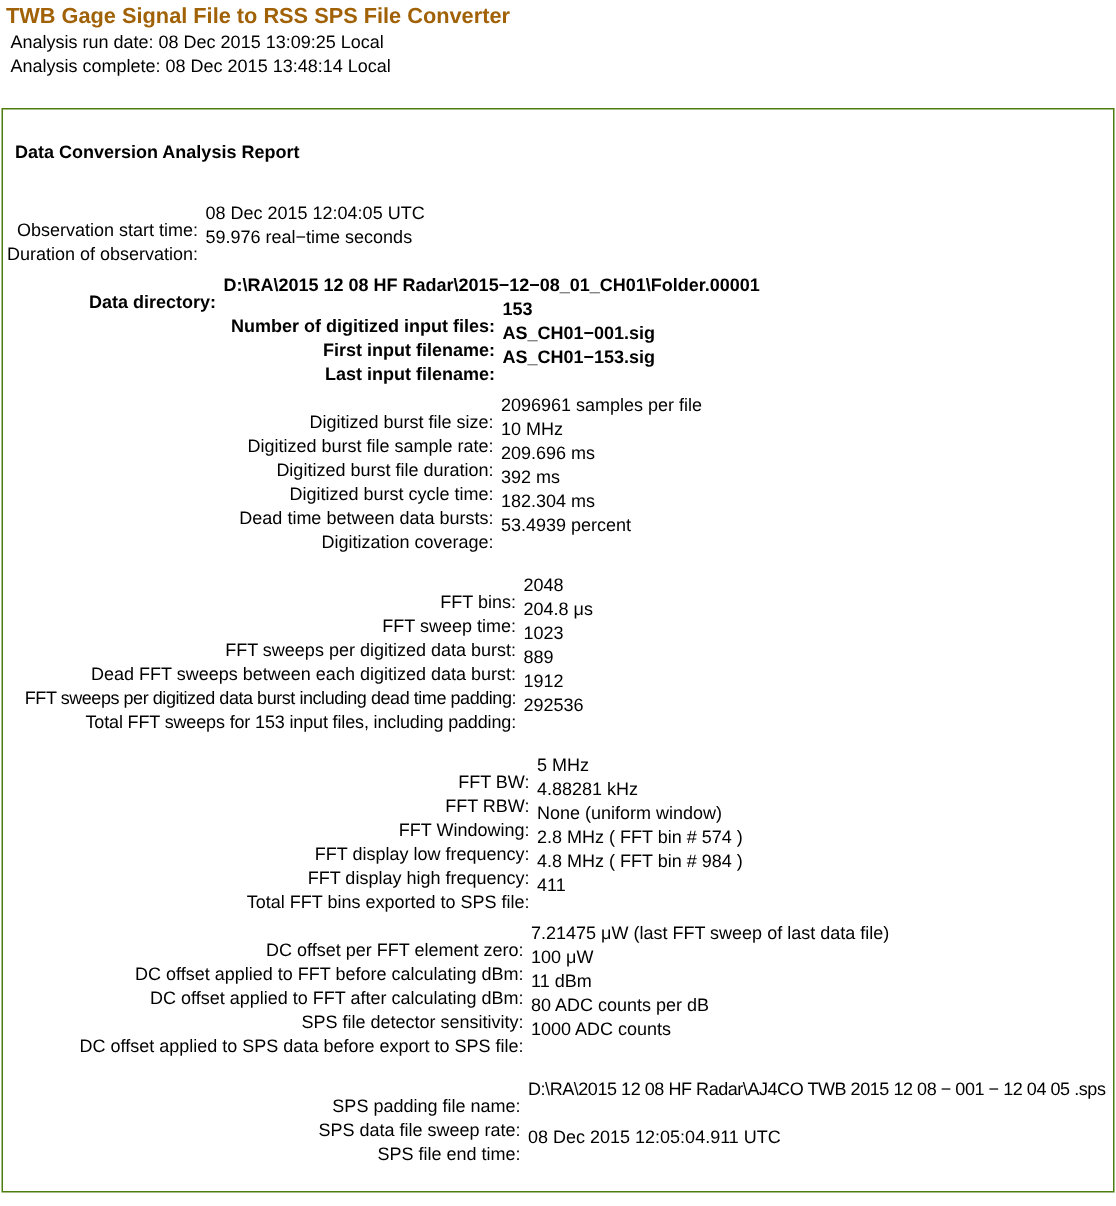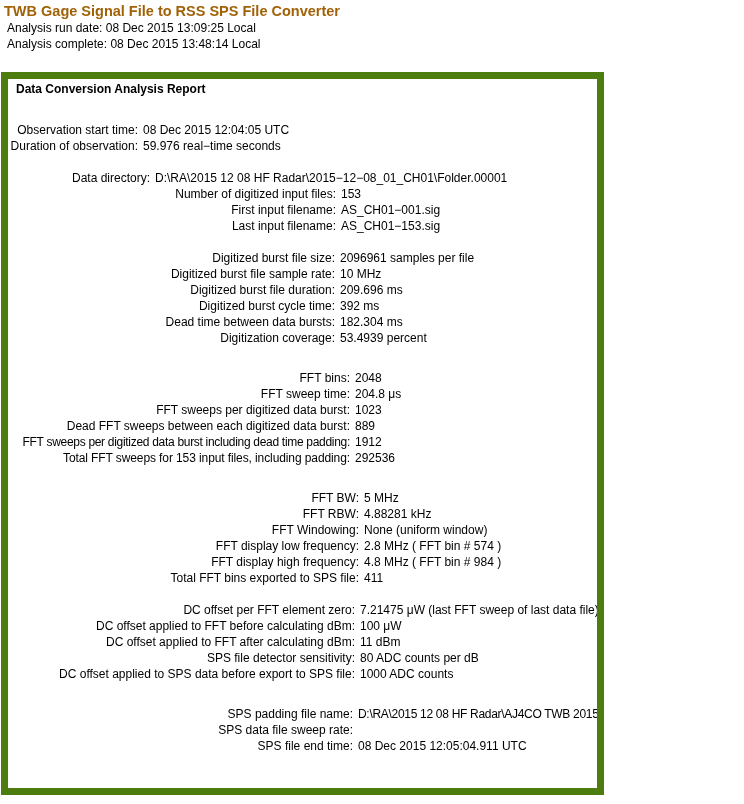--- a/index.html
+++ b/index.html
@@ -12,42 +12,42 @@
   .header{padding:2px 0 0 4px;}
   .app-title{
     font-size:14.5px;font-weight:bold;color:#a16207;
     line-height:18px;white-space:nowrap;
   }
   .hline{line-height:16px;padding-left:3px;white-space:nowrap;}
 
   .panel{
     box-sizing:border-box;
     margin:20px 1px 0 1px;
-    width:603px;height:723px;
-    border:7px solid #4d7c0f;
+    width:742px;height:723px;
+    border:1px solid #4d7c0f;
     background:#ffffff;
-    padding-top:2px;
+    padding-top:20px;
     overflow:hidden;
   }
   .panel-heading{
     font-weight:bold;line-height:16px;margin-left:8px;white-space:nowrap;
   }
   .section{--cx:330px;}
   .s0{--cx:130px;margin-top:25px;}
-  .s1{--cx:328px;margin-top:16px;}
+  .s1{--cx:328px;margin-top:16px;font-weight:bold;}
   .s1 .row:first-child{--cx:142px;}
   .s2{--cx:327px;margin-top:16px;}
   .s3{--cx:342px;margin-top:24px;}
   .s4{--cx:351px;margin-top:24px;}
   .s5{--cx:347px;margin-top:16px;}
   .s6{--cx:345px;margin-top:24px;}
 
   .row{position:relative;height:16px;}
   .lbl{
-    position:absolute;top:0;
+    position:absolute;top:11px;
     right:calc(100% - var(--cx));
     white-space:nowrap;line-height:16px;text-align:right;
   }
   .val{
     position:absolute;top:0;
     left:calc(var(--cx) + 5px);
     white-space:nowrap;line-height:16px;
   }
   
   .s3 .row:nth-child(5) .lbl{letter-spacing:-0.3px;}

